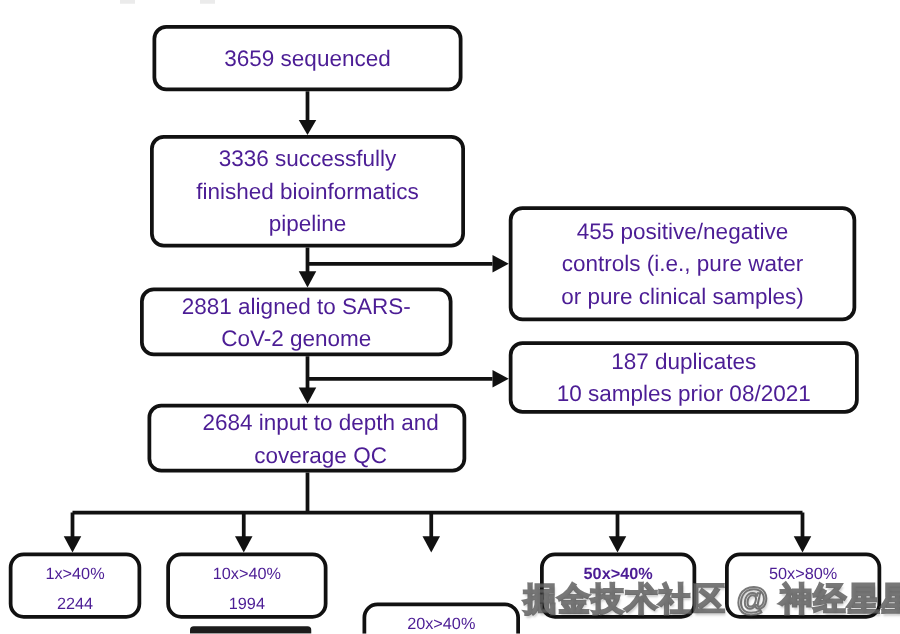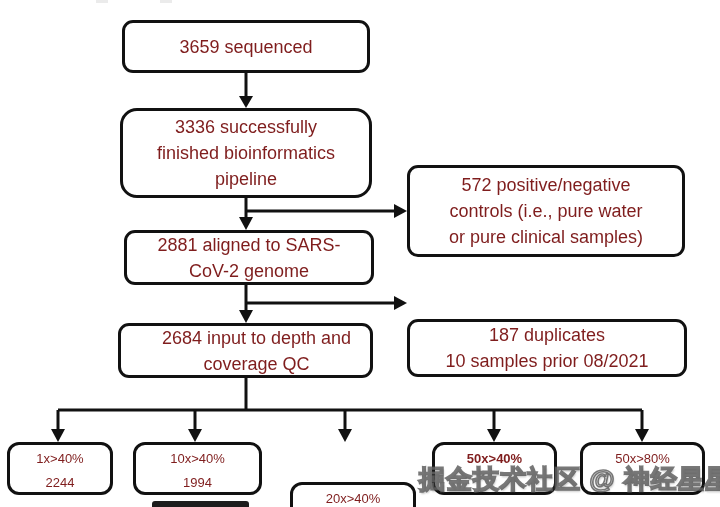--- a/index.html
+++ b/index.html
@@ -25,31 +25,31 @@
   .box {
     position: absolute;
     box-sizing: border-box;
     background: #ffffff;
     border: 3px solid #111111;
     border-radius: 11px;
     display: flex;
     align-items: center;
     justify-content: center;
     text-align: center;
-    color: #7f1d1d;
+    color: #4c1d95;
     font-size: 18px;
     line-height: 26px;
     white-space: pre-line;
     z-index: 2;
   }
   #box-sequenced  { left: 122px; top:  20px; width: 248px; height: 53px; }
-  #box-pipeline   { left: 120px; top: 108px; width: 252px; height: 90px; border-radius: 17px; }
+  #box-pipeline   { left: 120px; top: 108px; width: 252px; height: 90px; }
   #box-controls   { left: 407px; top: 165px; width: 278px; height: 92px; }
-  #box-aligned    { left: 124px; top: 230px; width: 250px; height: 55px; }
-  #box-duplicates { left: 407px; top: 273px; width: 280px; height: 58px; margin-top: 46px; }
+  #box-aligned    { left: 112px; top: 230px; width: 250px; height: 55px; }
+  #box-duplicates { left: 407px; top: 273px; width: 280px; height: 58px; }
   #box-qc         { left: 118px; top: 323px; width: 255px; height: 55px; padding-left: 22px; }
 
   .leaf {
     top: 442px;
     height: 53px;
     font-size: 13px;
     line-height: 24px;
     border-radius: 12px;
     align-items: flex-start;
     padding-top: 2px;
@@ -149,21 +149,21 @@
       <polygon class="head" points="635,429 649,429 642,442"></polygon>
     </g>
   </svg>
 
   <div class="box" id="box-sequenced">3659 sequenced</div>
 
   <div class="box" id="box-pipeline">3336 successfully
 finished bioinformatics
 pipeline</div>
 
-  <div class="box" id="box-controls">572 positive/negative
+  <div class="box" id="box-controls">455 positive/negative
 controls (i.e., pure water
 or pure clinical samples)</div>
 
   <div class="box" id="box-aligned">2881 aligned to SARS-
 CoV-2 genome</div>
 
   <div class="box" id="box-duplicates">187 duplicates
 10 samples prior 08/2021</div>
 
   <div class="box" id="box-qc">2684 input to depth and

